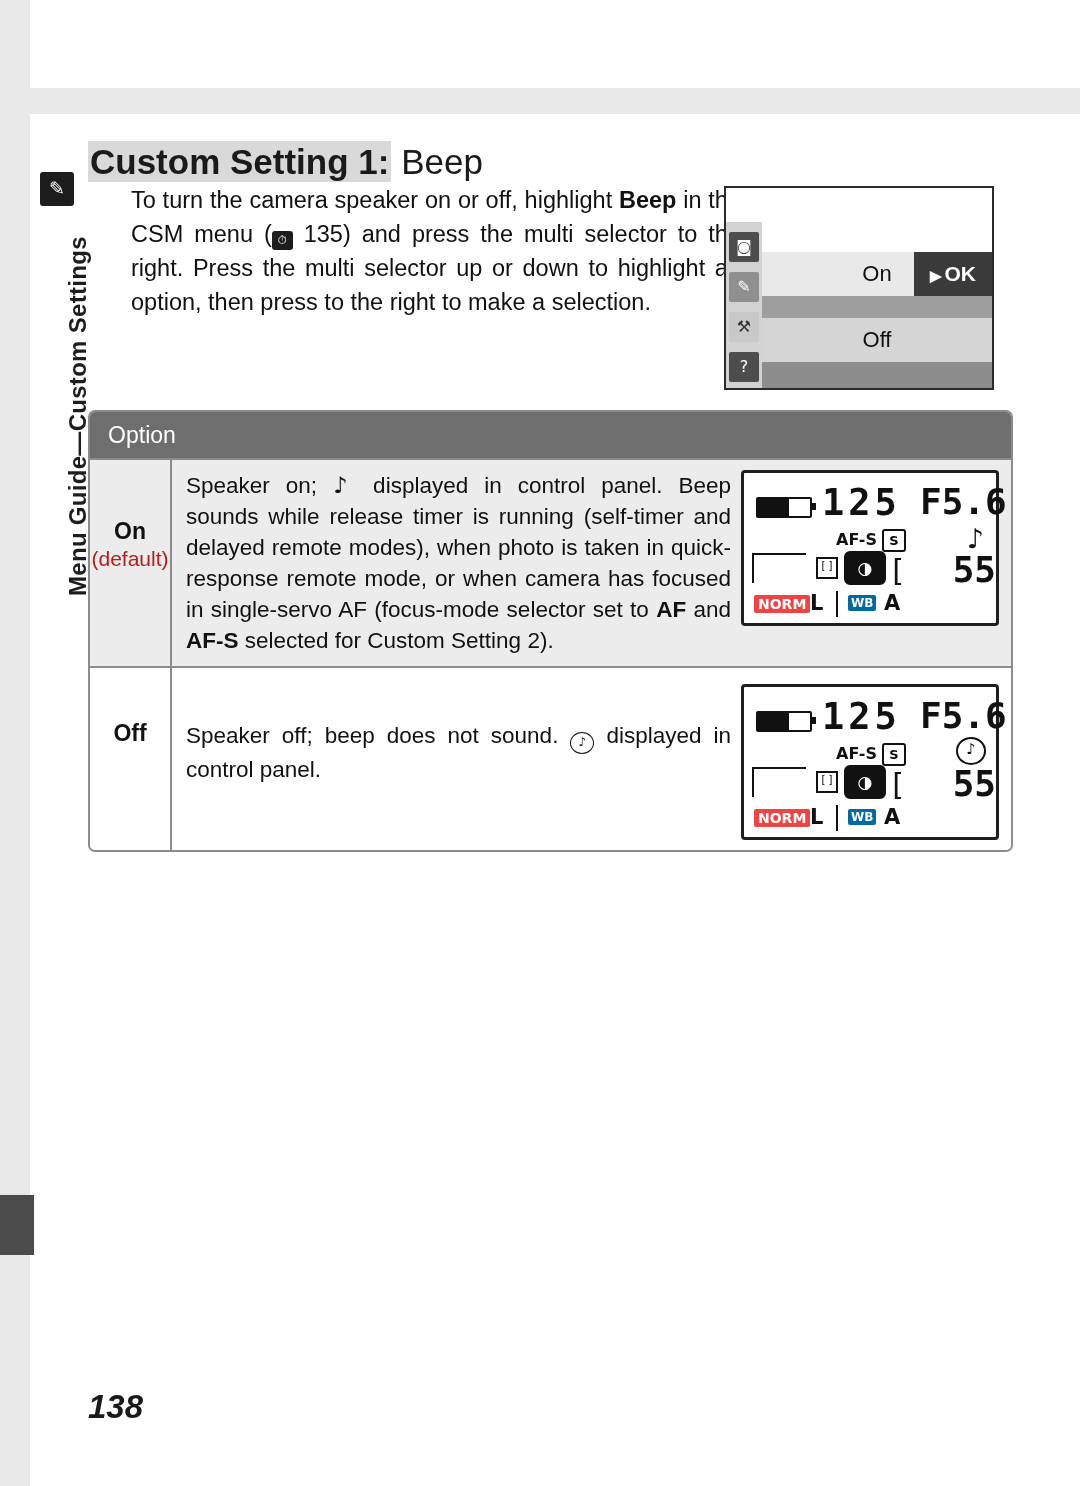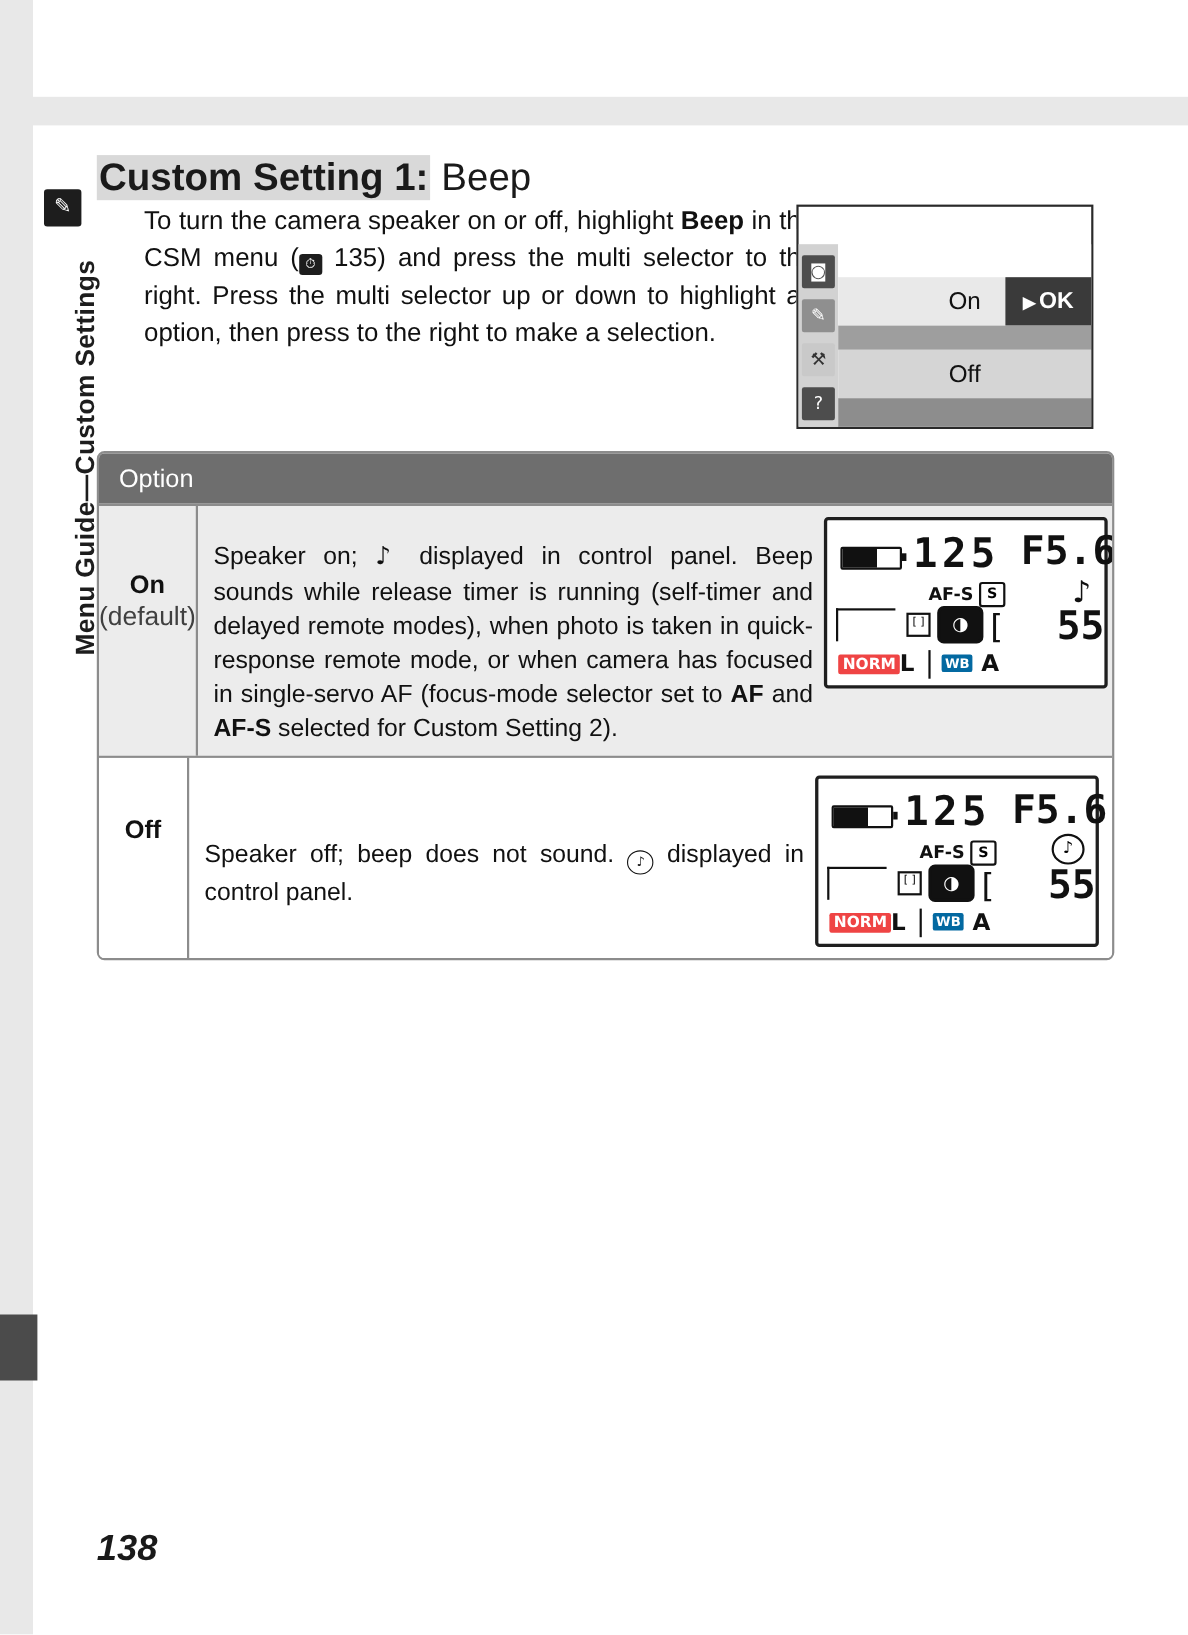--- a/index.html
+++ b/index.html
@@ -240,32 +240,31 @@
   .trow.r2 { background: #ffffff; }
   .td-opt {
     width: 104px;
     border-right: 2px solid #8c8c8c;
     box-sizing: border-box;
     text-align: center;
     padding-top: 58px;
   }
   .trow.r2 .td-opt { padding-top: 52px; }
   .td-opt .lbl { font-size: 23px; font-weight: bold; color: #111; }
-  .td-opt .sub { font-size: 24px; color: #404040; margin-top: 2px; }
+  .td-opt .sub { font-size: 21px; color: #b91c1c; margin-top: 2px; }
   .td-desc {
     flex: 1;
     padding: 10px 12px 10px 14px;
     box-sizing: border-box;
   }
   .desc-text {
     font-size: 22.5px;
     line-height: 31px;
     text-align: justify;
     color: #111;
-    margin-top: 20px;
   }
   .desc-text b { font-weight: bold; }
   .r1 .desc-wrap { width: 545px; }
   .r2 .desc-wrap { width: 545px; padding-top: 42px; }
   .row-inner { display: flex; }
 
   
   .g-note { font-family: "DejaVu Sans", sans-serif; }
   .g-mute {
     display: inline-block;

